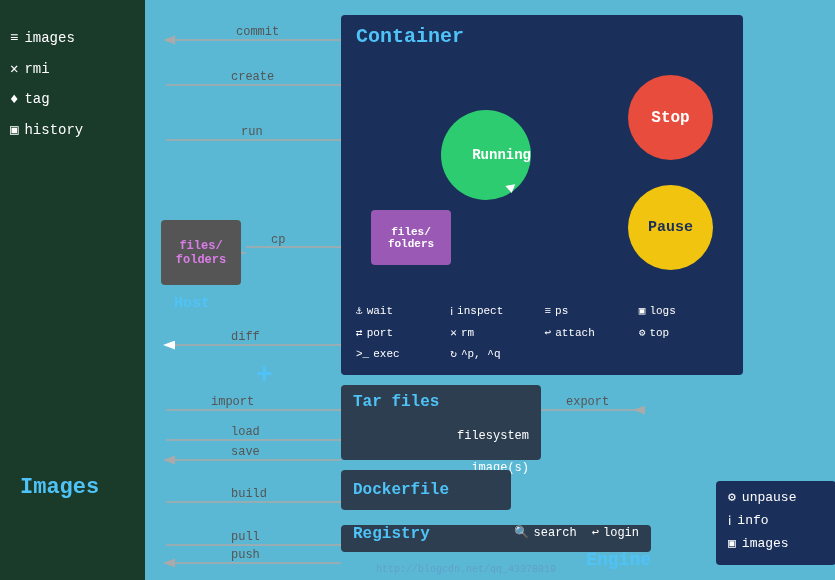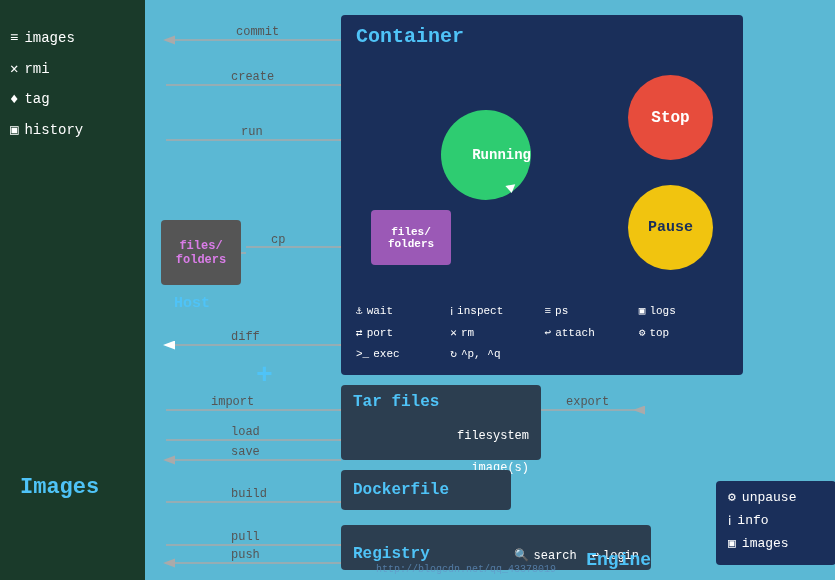--- a/index.html
+++ b/index.html
@@ -228,27 +228,27 @@
       font-size: 16px;
       font-weight: bold;
     }
 
     
     .registry-box {
       position: absolute;
       top: 525px;
       left: 185px;
       width: 310px;
-      height: 45px;
+      height: 27px;
       background: #2c3e50;
       border-radius: 4px;
       display: flex;
-      align-items: flex-end;
+      align-items: flex-start;
       justify-content: space-between;
-      padding: 7px 12px;
+      padding: 0 12px;
     }
 
     .registry-title {
       color: #4fc3f7;
       font-size: 16px;
       font-weight: bold;
     }
 
     .registry-actions {
       display: flex;

